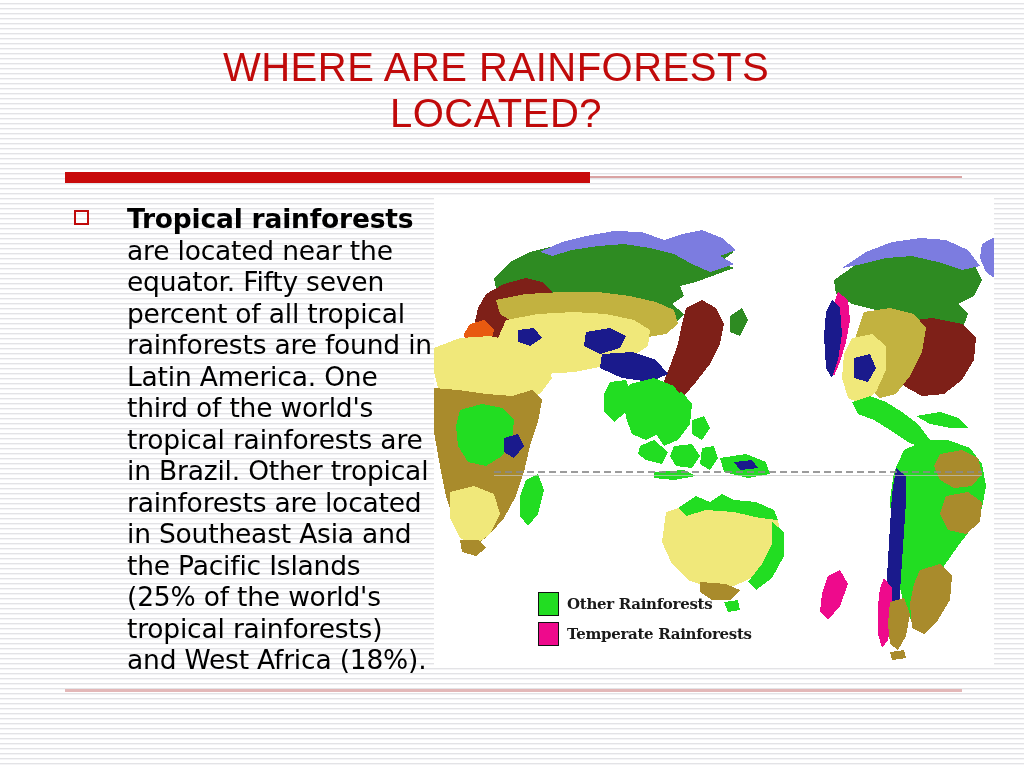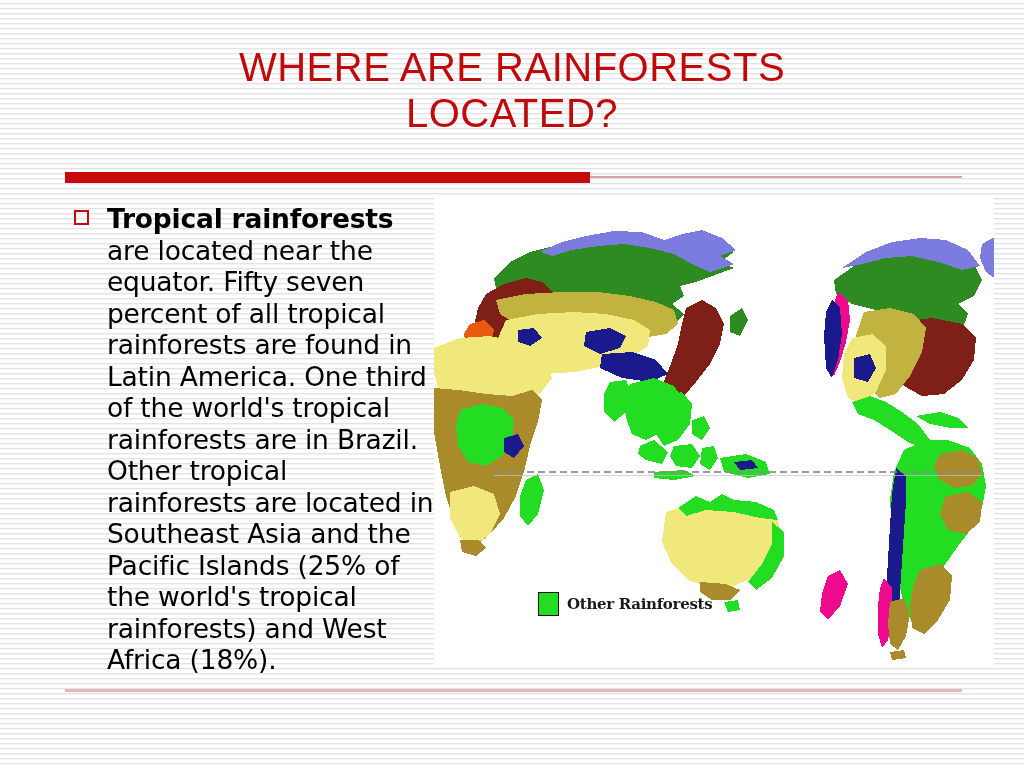--- a/index.html
+++ b/index.html
@@ -18,21 +18,21 @@
         to bottom,
         #ffffff 0px, #ffffff 3px,
         #e3e3e6 3px, #e3e3e6 4px,
         #f4f4f6 4px, #f4f4f6 5px);
     overflow:hidden;
   }
 
   
   #title{
     position:absolute;
-    left:60px; top:44px; width:904px;
+    left:44px; top:44px; width:904px;
     text-align:center;
     color:#C00A0A;
     font-family:"Liberation Sans", sans-serif;
     font-size:40px;
     line-height:46px;
     font-weight:400;
     letter-spacing:0.5px;
     white-space:pre-line;
   }
 
@@ -60,20 +60,21 @@
 
   
   #body-block{
     position:absolute;
     left:74px; top:203px;
     width:360px;
   }
   .bullet-row{
     display:flex;
     align-items:flex-start;
+    gap:20px;
   }
   .bullet-marker{
     flex:0 0 auto;
     width:15px;height:15px;
     border:2px solid #C00A0A;
     margin-top:7px;
     margin-right:18px;
     background:transparent;
     box-sizing:border-box;
   }
@@ -298,18 +299,22 @@
         <rect x="104" y="396" width="19" height="23" fill="#22DD22" stroke="#111" stroke-width="1.5"></rect>
         <rect x="104" y="426" width="19" height="23" fill="#EE0A8C" stroke="#111" stroke-width="1.5"></rect>
       </g>
     </svg>
 
     <div id="legend">
       <div class="legend-row">
         <span class="legend-sw" style="background:#22DD22"></span>
         <span class="legend-label">Other Rainforests</span>
       </div>
+      <div class="legend-row">
+        <span class="legend-sw" style="background:#EE0A8C"></span>
+        <span class="legend-label">Temperate Rainforests</span>
+      </div>
     </div>
   </div>
 
   <div id="rule-bottom"></div>
 
 </div>
 
 </body></html>

